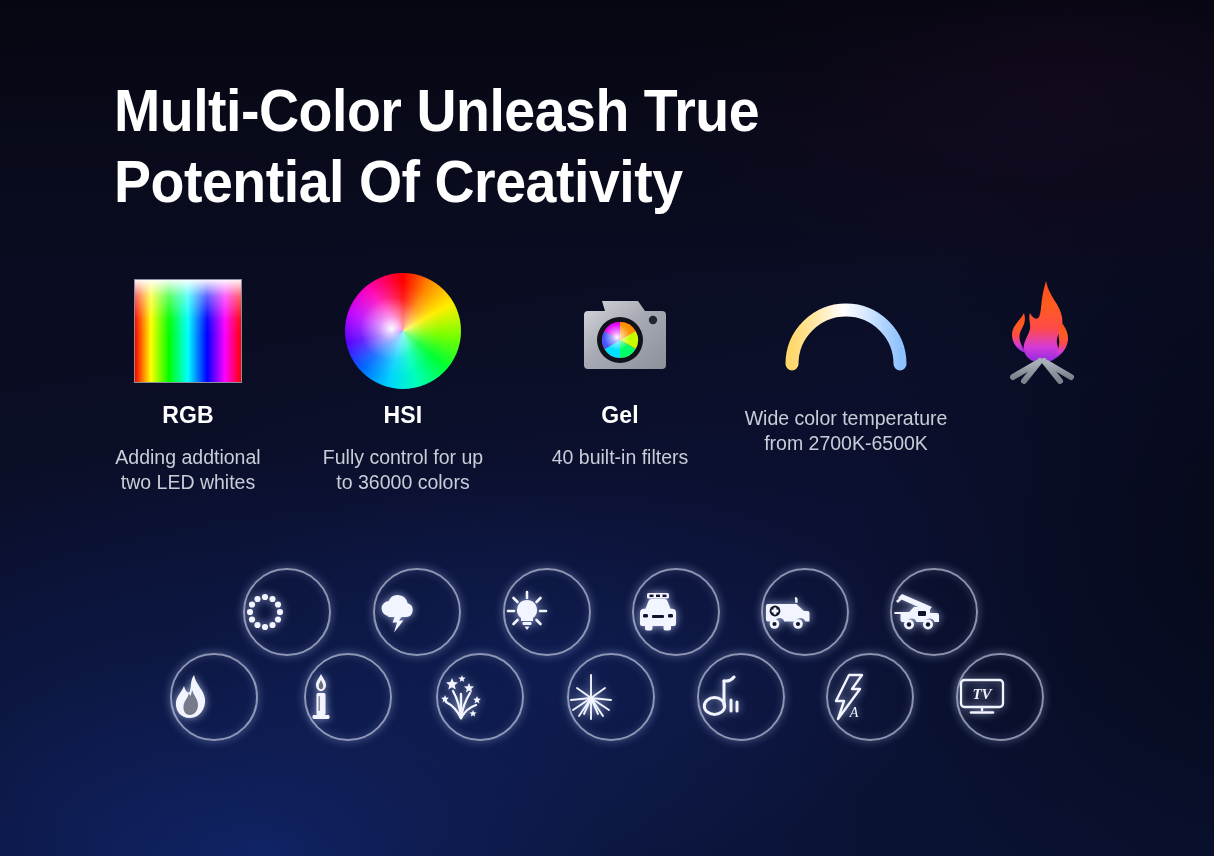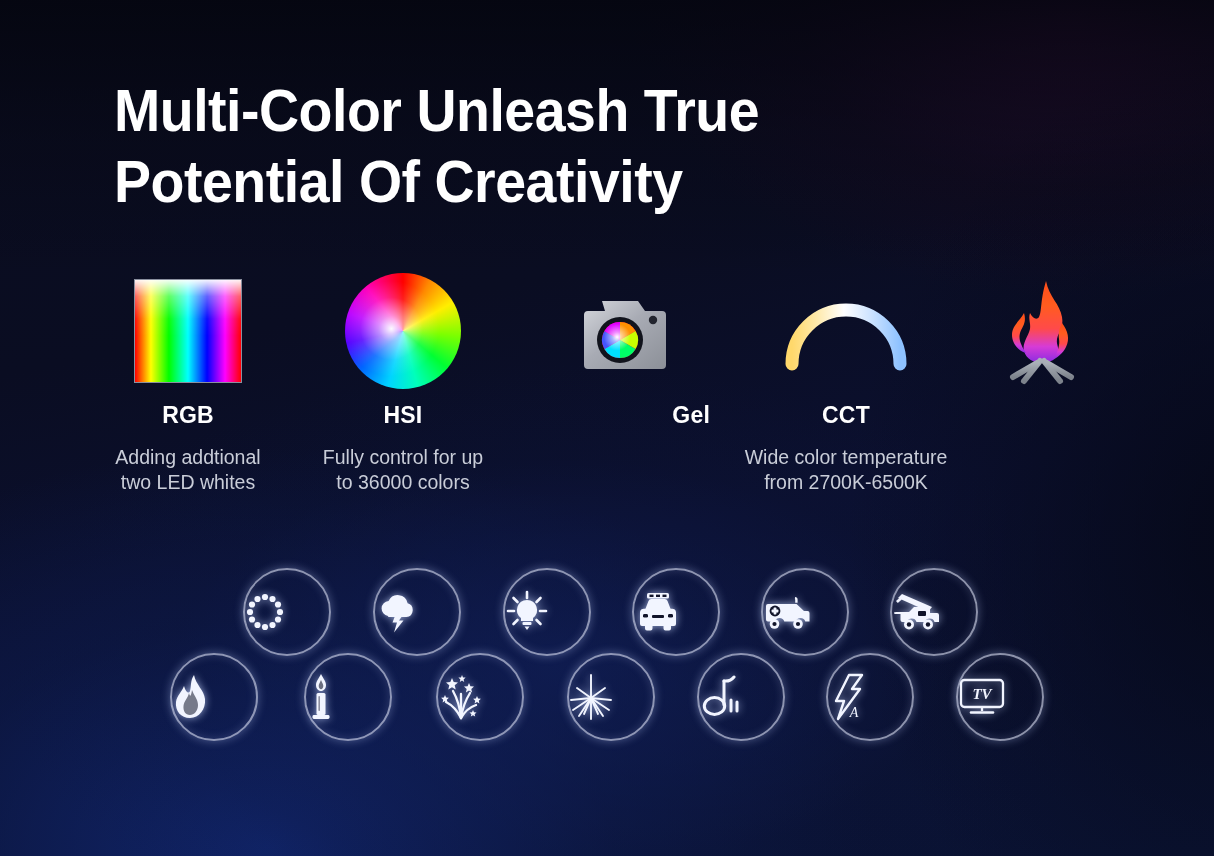--- a/index.html
+++ b/index.html
@@ -184,21 +184,21 @@
 
     <div class="feature" id="feat-hsi" style="left: 313px; width: 180px;">
       <div class="feature-art">
         <div class="hsi-wheel"></div>
       </div>
       <div class="feature-title">HSI</div>
       <div class="feature-desc">Fully control for up
 to 36000 colors</div>
     </div>
 
-    <div class="feature" id="feat-gel" style="left: 530px; width: 180px; text-align: right;">
+    <div class="feature" id="feat-gel" style="left: 530px; width: 180px;">
       <div class="feature-art">
         <svg class="gel-cam" width="96" height="84" viewBox="0 0 96 84">
           <defs>
             <linearGradient id="camBody" x1="0" y1="0" x2="1" y2="1">
               <stop offset="0%" stop-color="#d5d7dc"></stop>
               <stop offset="45%" stop-color="#a8abb4"></stop>
               <stop offset="100%" stop-color="#8c9098"></stop>
             </linearGradient>
             <radialGradient id="lensHue" cx="42%" cy="42%" r="62%">
               <stop offset="0%" stop-color="#ffffff"></stop>
@@ -216,38 +216,38 @@
             <path d="M63.6 60 A18 18 0 0 1 48 69 L48 51 Z" fill="#00ff66"></path>
             <path d="M48 69 A18 18 0 0 1 32.4 60 L48 51 Z" fill="#00e0ff"></path>
             <path d="M32.4 60 A18 18 0 0 1 32.4 42 L48 51 Z" fill="#4455ff"></path>
             <path d="M32.4 42 A18 18 0 0 1 48 33 L48 51 Z" fill="#e000ff"></path>
             <circle cx="48" cy="51" r="18" fill="url(#lensHue)"></circle>
           </g>
           <circle cx="81" cy="31" r="4.2" fill="#22242e"></circle>
         </svg>
       </div>
       <div class="feature-title">Gel</div>
+      <div class="feature-desc">40 built-in filters</div>
     </div>
 
     <div class="feature" id="feat-cct" style="left: 735px; width: 222px;">
       <div class="feature-art">
         <svg class="cct-arc" width="136" height="82" viewBox="0 0 136 82">
           <defs>
             <linearGradient id="cctGrad" x1="0" y1="0.5" x2="1" y2="0.5">
               <stop offset="0%" stop-color="#ffd86b"></stop>
               <stop offset="22%" stop-color="#ffe9a8"></stop>
               <stop offset="48%" stop-color="#ffffff"></stop>
               <stop offset="72%" stop-color="#cfe4ff"></stop>
               <stop offset="100%" stop-color="#8ec2ff"></stop>
             </linearGradient>
           </defs>
           <path d="M14 74 A54 54 0 0 1 122 74" fill="none" stroke="url(#cctGrad)" stroke-width="13" stroke-linecap="round"></path>
         </svg>
       </div>
-      <div class="feature-title">CCT</div>
       <div class="feature-desc">Wide color temperature
 from 2700K-6500K</div>
     </div>
 
     <div class="feature" id="feat-fx" style="left: 952px; width: 180px;">
       <div class="feature-art">
         <svg class="fx-fire" width="84" height="112" viewBox="0 0 84 112">
           <defs>
             <linearGradient id="flameGrad" x1="0.5" y1="0" x2="0.5" y2="1">
               <stop offset="0%" stop-color="#ff4d1a"></stop>

